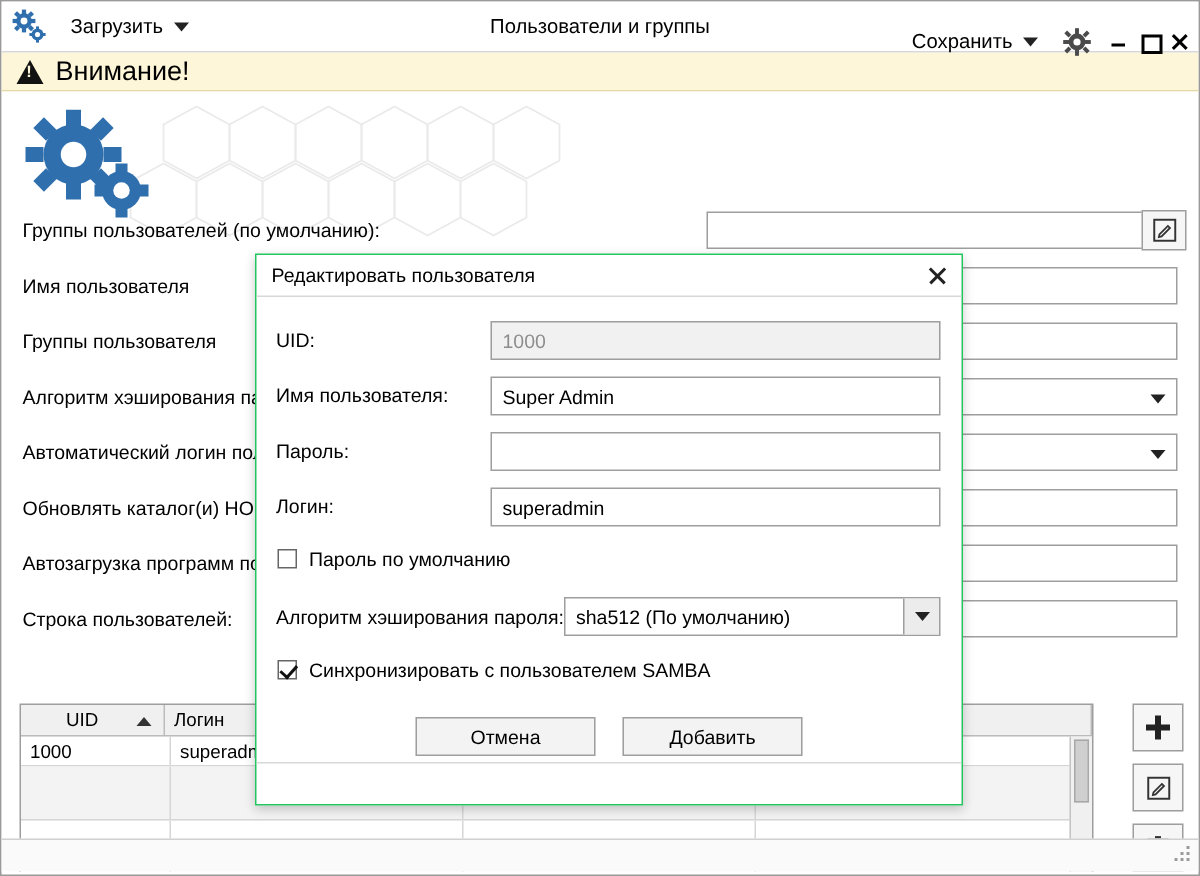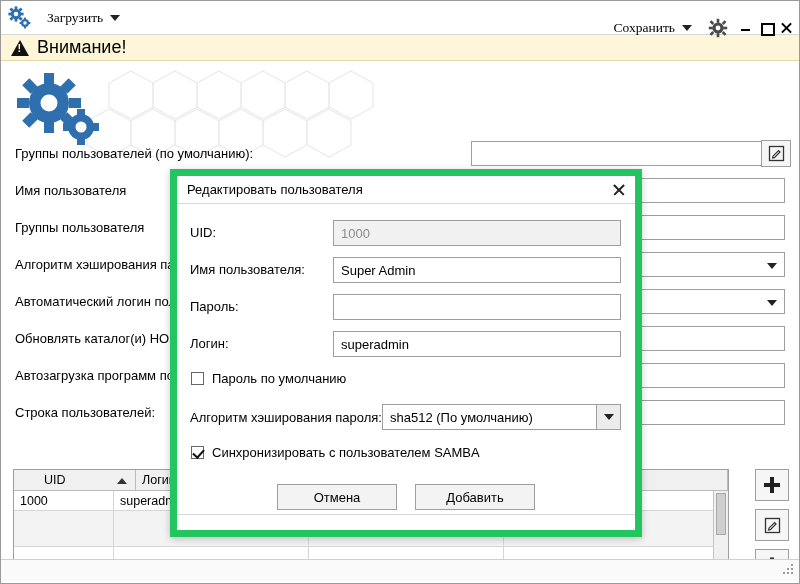--- a/index.html
+++ b/index.html
@@ -21,21 +21,20 @@
   }
 
   
   .titlebar {
     position: relative;
     height: 34px;
     background: #ffffff;
     border-bottom: 1px solid #d7d7d7;
     display: flex;
     align-items: center;
-    font-family: Liberation Serif, serif;
   }
   .gearlogo {
     width: 26px; height: 26px;
     margin-left: 6px; margin-right: 8px;
     flex: 0 0 auto;
   }
   .menu-btn {
     display: flex; align-items: center; gap: 7px;
     padding: 3px 6px;
     cursor: default;
@@ -203,21 +202,21 @@
     background: #f0f0f0;
     border-bottom: 1px solid #bbb;
     font-size: 12.5px;
   }
   .th {
     border-right: 1px solid #bbb;
     padding: 2px 6px;
     display: flex; align-items: center;
     position: relative;
   }
-  .th.c1 { width: 122px; padding-left: 30px; }
+  .th.c1 { width: 96px; padding-left: 30px; }
   .th.c2 { width: 195px; }
   .th.c3 { width: 195px; }
   .th.c4 { flex: 1; }
   .sort-caret {
     position: absolute; right: 8px; top: 8px;
     width: 0; height: 0;
     border-left: 5px solid transparent;
     border-right: 5px solid transparent;
     border-bottom: 6px solid #333;
   }
@@ -273,21 +272,21 @@
   }
   .plus::before { left: 0; top: 6px; width: 16px; height: 4px; }
   .plus::after  { top: 0; left: 6px; height: 16px; width: 4px; }
 
   
   .modal {
     position: absolute;
     left: 169px; top: 108px;
     width: 472px; height: 368px;
     background: #ffffff;
-    border: 7px solid #22c55e;
+    border: 1px solid #22c55e;
     box-shadow: 0 2px 7px rgba(0,0,0,0.22);
     z-index: 10;
   }
   .modal-head {
     height: 28px;
     border-bottom: 1px solid #d8d8d8;
     display: flex; align-items: center;
     padding: 0 8px 0 10px;
     font-size: 13px;
   }
@@ -446,20 +445,21 @@
         <circle cx="9" cy="9" r="2.3" fill="#ffffff"></circle>
         <circle cx="18" cy="18" r="1.7" fill="#ffffff"></circle>
       </svg>
     </span>
 
     <div class="menu-btn">
       <span>Загрузить</span>
       <span class="caret-down"></span>
     </div>
 
+    <div class="win-title">Пользователи и группы</div>
 
     <div class="tb-right">
       <div class="menu-btn">
         <span>Сохранить</span>
         <span class="caret-down"></span>
       </div>
       <span class="gear-small">
         <svg viewBox="0 0 20 20" width="20" height="20">
           <g fill="#4a4a4a">
             <circle cx="10" cy="10" r="5.6"></circle>

